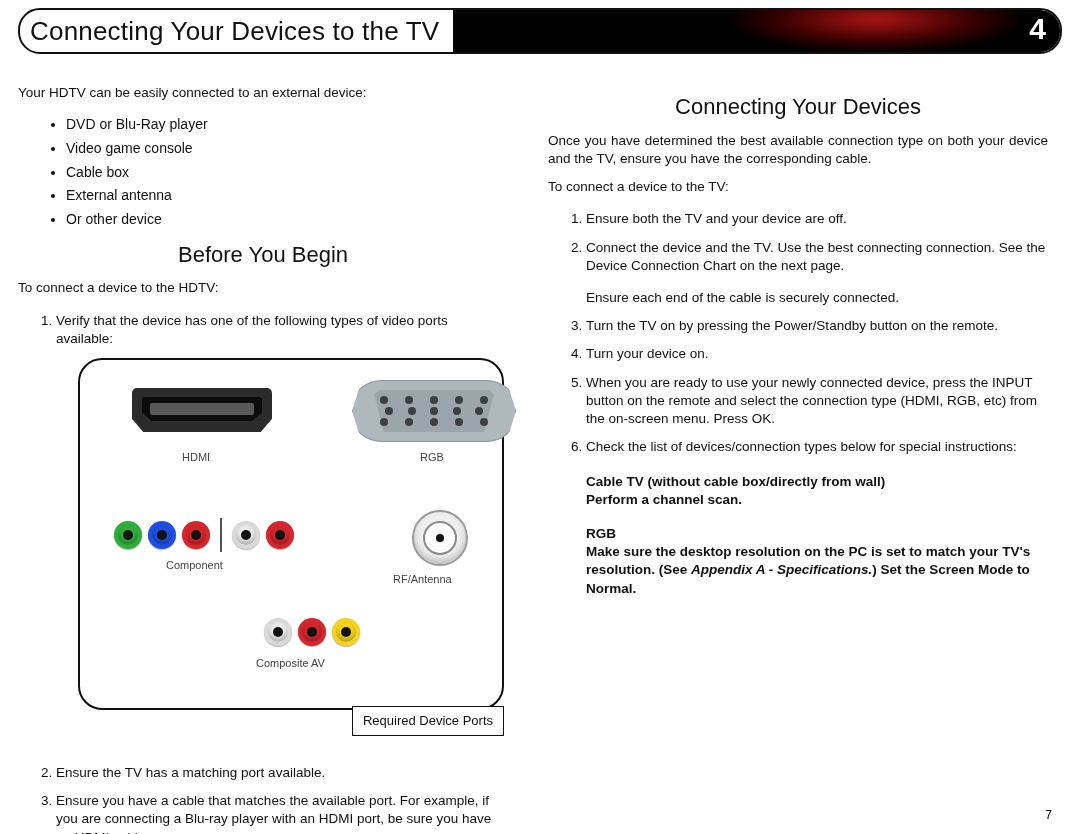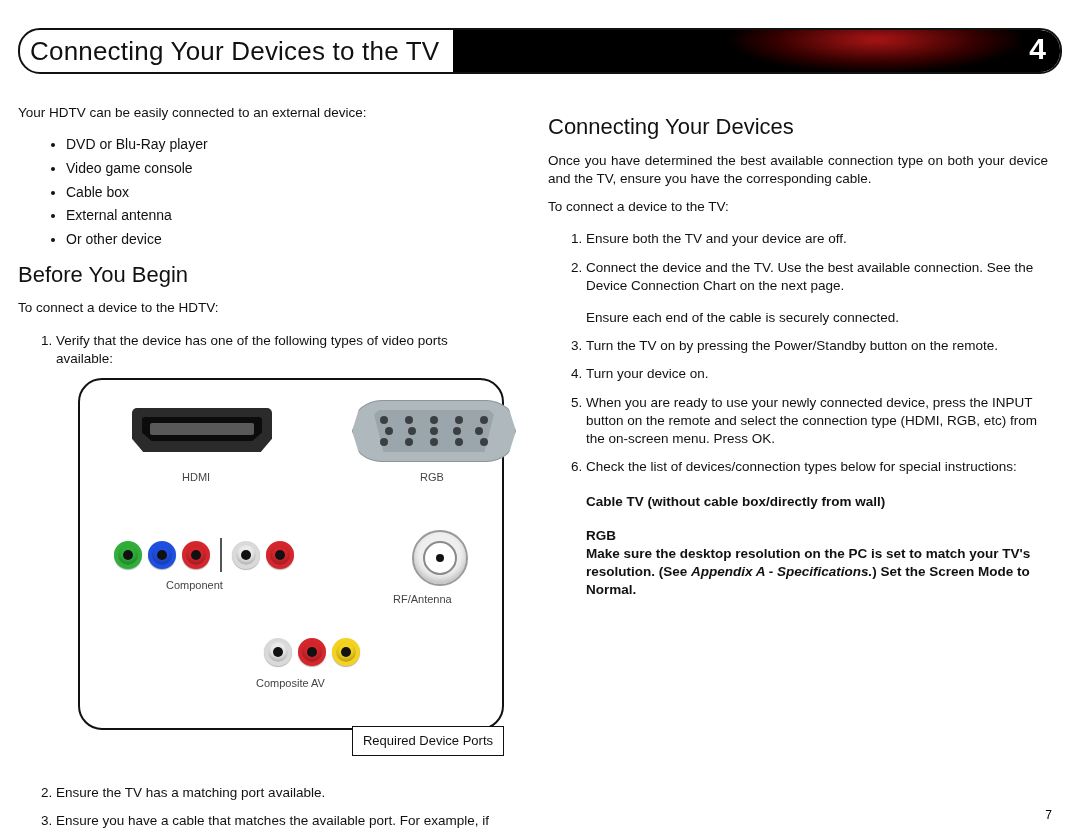--- a/index.html
+++ b/index.html
@@ -1,17 +1,17 @@
 <!DOCTYPE html>
 <html><head>
 <meta charset="utf-8">
 <style>
   * { box-sizing: border-box; margin: 0; padding: 0; }
   html, body { font-family: "Segoe UI", "Myriad Pro", Arial, sans-serif; background: #fff; }
-  .page { width: 1080px; height: 834px; position: relative; padding: 28px 18px 16px 18px; }
+  .page { width: 1080px; height: 834px; position: relative; padding: 8px 18px 16px 18px; }
 
   
   .hdr-wrap { position: relative; height: 46px; border: 2px solid #111; border-radius: 22px; display: flex; align-items: stretch; overflow: hidden; margin-bottom: 30px; }
   .hdr-title { flex: 0 0 auto; font-size: 26px; font-weight: 300; padding: 6px 14px 0 10px; color: #111; font-stretch: condensed; letter-spacing: .2px; font-family: "Arial Narrow","Segoe UI",sans-serif;}
   .hdr-fill { flex: 1 1 auto; position: relative; background: #000; }
   .hdr-fill::before {
     content: ""; position: absolute; right: 40px; top: -10px; width: 360px; height: 65px;
     background: radial-gradient(ellipse 200px 45px at 60% 30%, rgba(200,25,25,.85), rgba(90,0,0,.6) 50%, rgba(0,0,0,0) 75%);
     filter: blur(2px);
   }
@@ -19,21 +19,21 @@
 
   
   .cols { display: flex; gap: 40px; }
   .col { width: 490px; font-size: 13.5px; line-height: 1.35; color: #111; }
   .col.right { width: 500px; }
 
   .intro { margin-bottom: 10px; }
   ul.bul { list-style: disc; padding-left: 48px; margin-bottom: 2px; }
   ul.bul li { padding: 2.5px 0; font-size: 14px; }
 
-  h2.sec { font-family: "Arial Narrow", Arial, sans-serif; font-weight: 400; font-size: 22px; margin: 8px 0 10px 0; font-stretch: condensed; }
+  h2.sec { font-family: "Arial Narrow", Arial, sans-serif; font-weight: 400; font-size: 22px; margin: 8px 0 10px 0; font-stretch: condensed; text-align: center; }
   .sub { margin-bottom: 10px; }
   ol.num { list-style: decimal; padding-left: 38px; }
   ol.num > li { padding: 4px 0 6px 0; }
 
   
   .ports { border: 2.5px solid #111; border-radius: 24px; margin: 10px 4px 0 22px; position: relative; height: 352px; }
   .caption-box { position:absolute; right:-2px; bottom:-28px; border:1px solid #111; padding:5px 10px; font-size:13px; background:#fff; }
   .plabel { position:absolute; font-size:11px; color:#444; font-family: Arial, sans-serif; }
 
   
@@ -184,31 +184,32 @@
     </ol>
   </div>
 
   <div class="col right">
     <h2 class="sec">Connecting Your Devices</h2>
     <p class="sub just">Once you have determined the best available connection type on both your device and the TV, ensure you have the corresponding cable.</p>
     <p class="sub">To connect a device to the TV:</p>
     <ol class="num">
       <li>Ensure both the TV and your device are off.</li>
       <li>
-        <span>Connect the device and the TV. Use the best available connection. See the Device Connection Chart on the next page.</span>
+        <span>Connect the device and the TV. Use the best connecting connection. See the Device Connection Chart on the next page.</span>
         <p style="margin-top:14px;">Ensure each end of the cable is securely connected.</p>
       </li>
       <li>Turn the TV on by pressing the Power/Standby button on the remote.</li>
       <li>Turn your device on.</li>
       <li>When you are ready to use your newly connected device, press the INPUT button on the remote and select the connection type (HDMI, RGB, etc) from the on-screen menu. Press OK.</li>
       <li>
         <span>Check the list of devices/connection types below for special instructions:</span>
         <div class="indent-block" style="padding-left:0; margin-top:16px;font-weight:bold;">
           <div class="blk">
             <div>Cable TV (without cable box/directly from wall)</div>
+            <div>Perform a channel scan.</div>
           </div>
           <div class="blk">
             <div>RGB</div>
             <div>
               <span>Make sure the desktop resolution on the PC is set to match your TV's resolution. (See </span><span class="ital">Appendix A - Specifications.</span><span>) Set the Screen Mode to Normal.</span>
             </div>
           </div>
         </div>
       </li>
     </ol>

